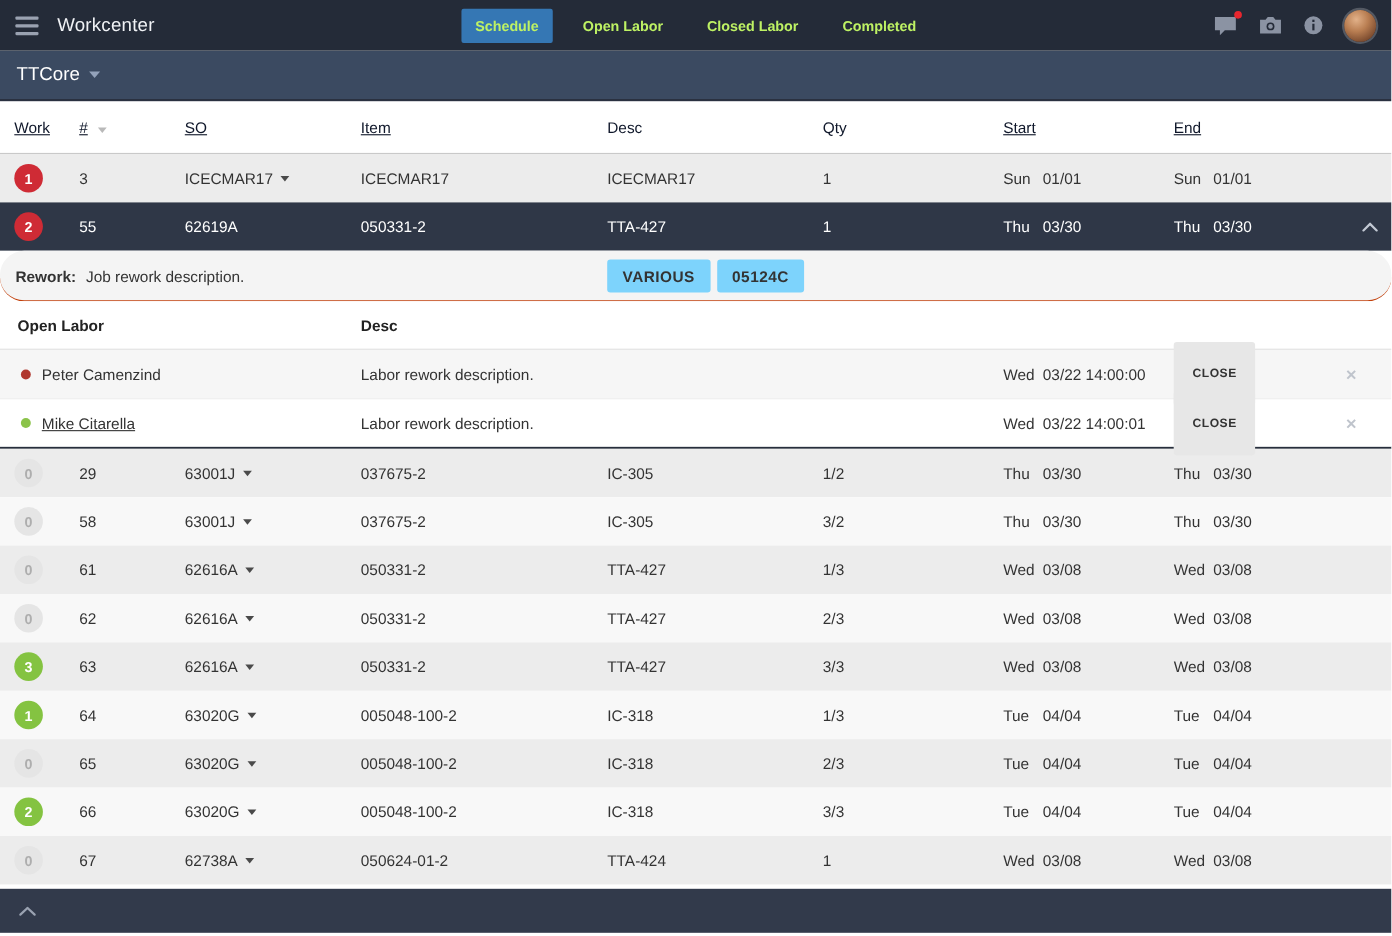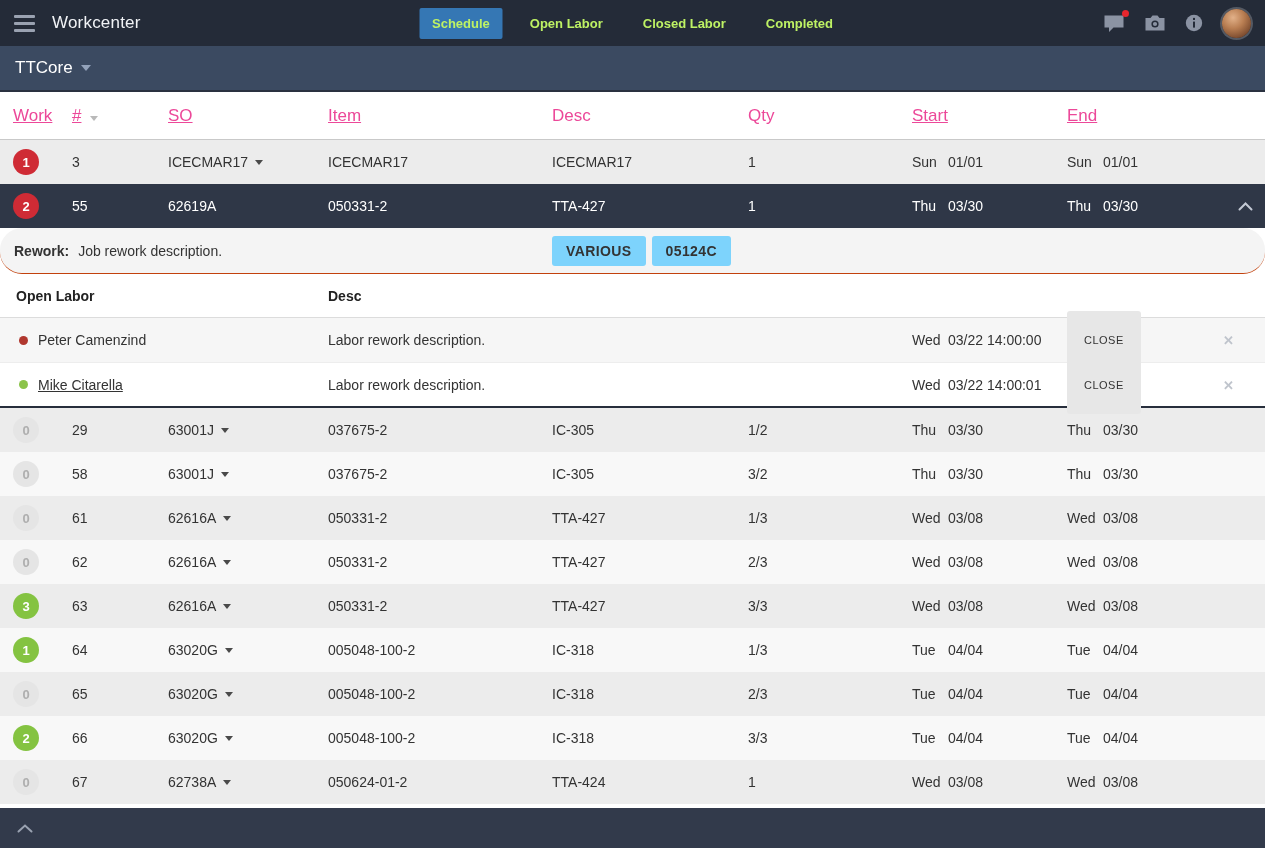--- a/index.html
+++ b/index.html
@@ -23,21 +23,21 @@
 
   
   .subheader { height:44px; background:#3b4a61; display:flex; align-items:center; padding:0 15px; cursor:pointer; }
   .subheader-title { color:#fff; font-size:17px; }
   .caret-down { width:0; height:0; border-left:5px solid transparent; border-right:5px solid transparent; border-top:6px solid #55606f; display:inline-block; margin-left:8px; }
   .caret-sub { border-top-color:#93a2ba; }
   .caret-sort { border-top-color:#b9b9b9; margin-left:9px; border-left-width:4px; border-right-width:4px; border-top-width:5px; }
   .caret-so { border-top-color:#4a4a4a; margin-left:7px; border-left-width:4px; border-right-width:4px; border-top-width:5px; }
 
   
-  .thead { height:50px; display:flex; align-items:center; background:#fff; border-top:2px solid #2a3140; border-bottom:1px solid #c9c9c9; font-size:17px; color:#ec4899; }
+  .thead { height:50px; display:flex; align-items:center; background:#fff; border-top:2px solid #2a3140; border-bottom:1px solid #c9c9c9; font-size:14px; color:#0f172a; }
   .c-work { width:72px; padding-left:13px; }
   .c-num  { width:96px; }
   .c-so   { width:160px; display:flex; align-items:center; }
   .c-item { width:224px; }
   .c-desc { width:196px; }
   .c-qty  { width:164px; }
   .c-start{ width:155px; }
   .c-end  { flex:1; display:flex; align-items:center; }
   .link { text-decoration:underline; cursor:pointer; }
   .day { display:inline-block; width:36px; }
@@ -65,21 +65,21 @@
   .labor-row { height:44px; display:flex; align-items:center; font-size:14px; color:#333; }
   .lr-shade { background:#f6f6f6; }
   .lr-light { background:#fff; border-top:1px solid #ededed; }
   .lr-dotcol { width:38px; padding-left:19px; display:flex; align-items:center; }
   .dot { width:9px; height:9px; border-radius:50%; display:inline-block; }
   .lr-name { width:290px; }
   .lr-name.u { text-decoration:underline; }
   .lr-desc { flex:1; }
   .lr-time { width:155px; }
   .lr-action { width:150px; }
-  .close-btn { background:#e7e7e7; border:none; border-radius:3px; padding:23px 17px; font-size:11px; font-weight:400; letter-spacing:.5px; color:#333; font-family:inherit; cursor:pointer; }
+  .close-btn { background:#e7e7e7; border:none; border-radius:3px; padding:23px 17px; font-size:11px; font-weight:700; letter-spacing:.5px; color:#333; font-family:inherit; cursor:pointer; }
   .lr-dismiss { width:48px; text-align:left; padding-left:6px; }
   .x-icon { color:#bfc4cc; font-size:13px; font-weight:700; cursor:pointer; }
 
   
   .bottombar { height:40px; background:#323a4b; margin-top:4px; display:flex; align-items:center; padding:0 17px; }
   .chev { display:inline-flex; cursor:pointer; }
 </style>
 </head>
 <body>
 

